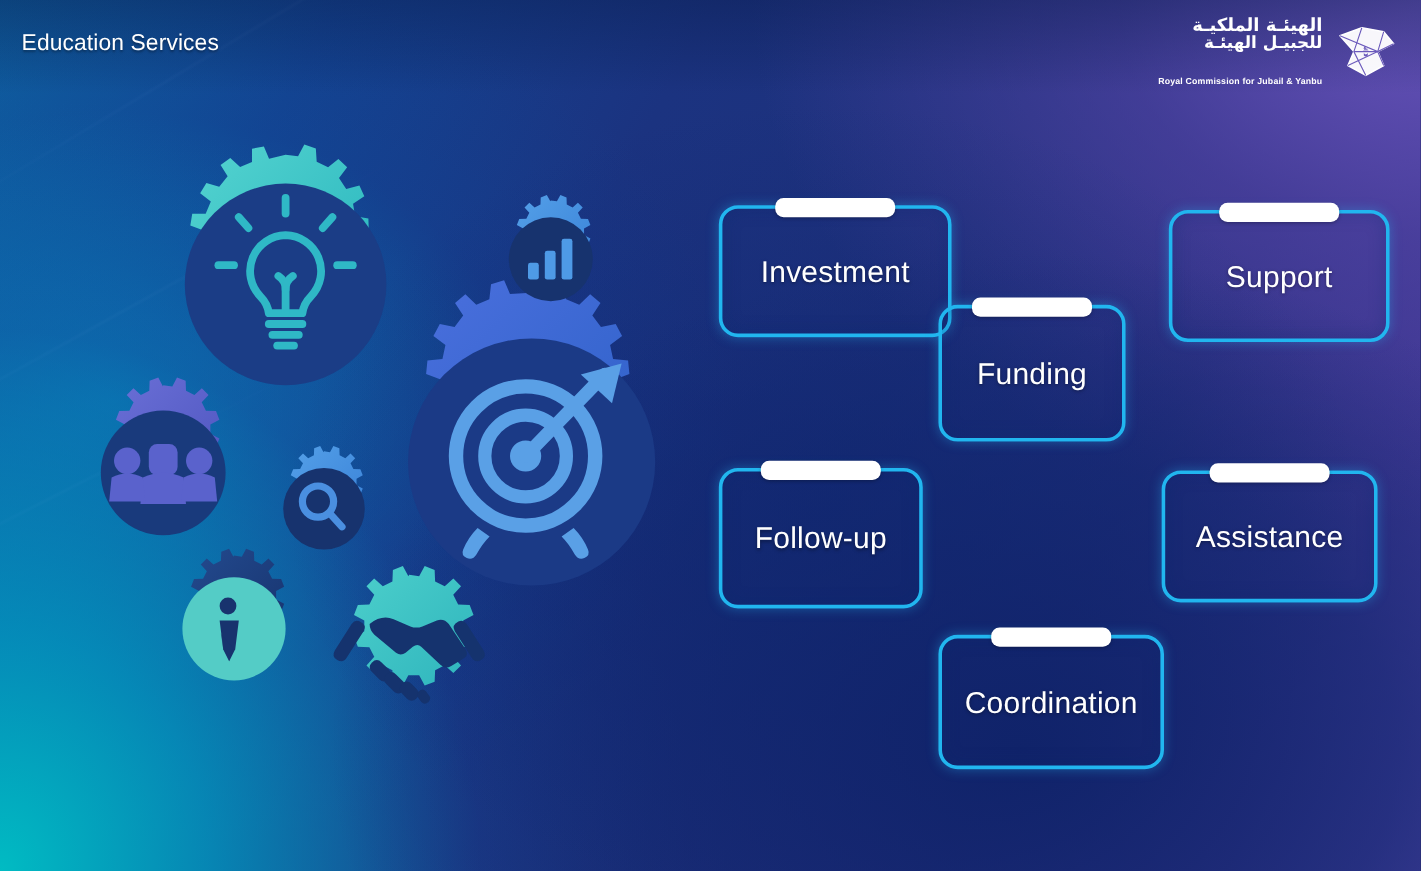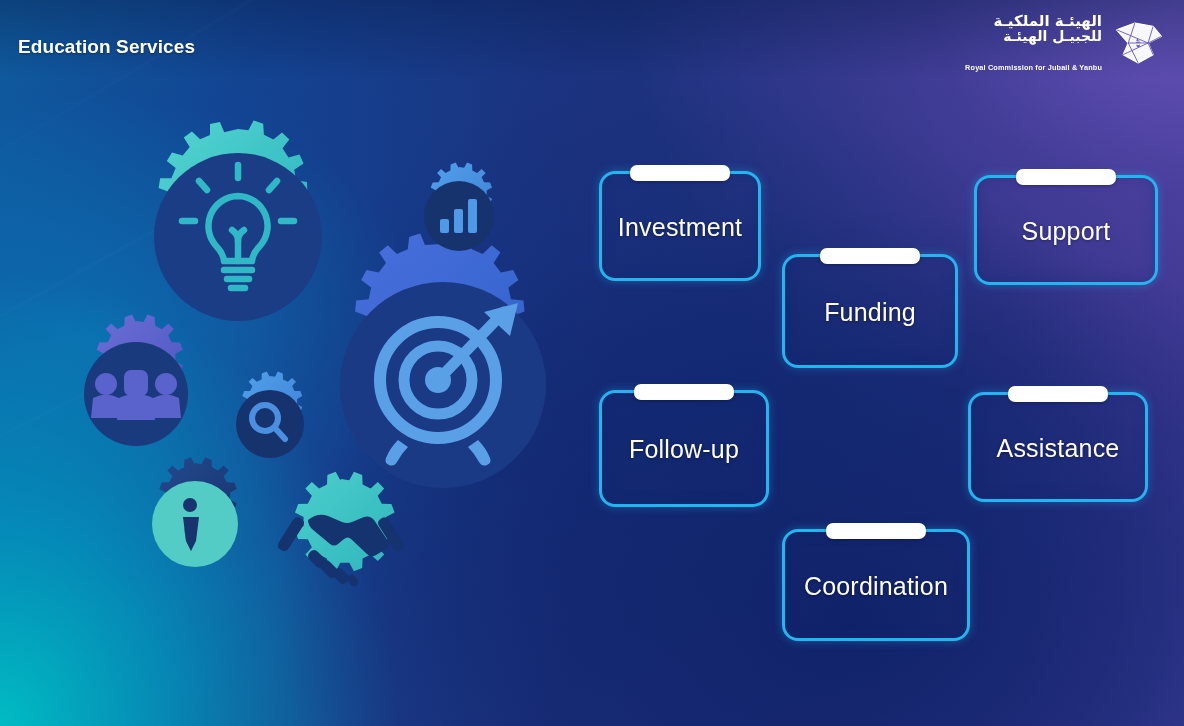--- a/index.html
+++ b/index.html
@@ -49,24 +49,24 @@
     display: block;
     height: 2px;
     background: linear-gradient(90deg, rgba(255,255,255,0) 0%, rgba(160,200,255,0.30) 35%, rgba(190,220,255,0.42) 55%, rgba(255,255,255,0) 100%);
     transform-origin: left center;
     filter: blur(1.1px);
   }
 
   
   .slide-title {
     position: absolute;
-    left: 18px; top: 36px;
+    left: 18px; top: 26px;
     color: #ffffff;
     font-size: 19px;
-    font-weight: bold;
+    font-weight: normal;
     letter-spacing: .1px;
     text-shadow: 0 1px 2px rgba(0,0,0,.35);
     white-space: nowrap;
   }
 
   .logo {
     position: absolute;
     right: 16px; top: 14px;
     display: flex;
     align-items: center;
@@ -276,25 +276,25 @@
           <path d="M318 552 q-4 -4 -8 0 q-4 4 0 8 l6 6 q4 4 8 0 q4 -4 0 -8 z"></path>
           <path d="M330 562 q-4 -4 -8 0 q-4 4 0 8 l6 6 q4 4 8 0 q4 -4 0 -8 z"></path>
           <path d="M343 570 q-4 -4 -8 0 q-4 4 0 8 l4 4 q4 4 8 0 q4 -4 0 -8 z"></path>
           <path d="M355 576 q-3 -3 -6 0 q-3 3 0 6 l2 3 q3 3 6 0 q3 -3 0 -6 z"></path>
         </g>
       </g>
     </svg>
   </div>
 
   <div id="cards">
-      <div class="card" style="left: 599px; top: 171px; width: 162px; height: 110px; border-color: rgb(33, 182, 239);">
+      <div class="card" style="left: 599px; top: 171px; width: 194px; height: 110px; border-color: rgb(33, 182, 239);">
         <div class="tab" style="width: 100px; background: rgb(255, 255, 255);"></div>
         <div class="label" style="color: rgb(255, 255, 255);">Investment</div>
       </div>
-      <div class="card" style="left: 782px; top: 254px; width: 176px; height: 114px; border-color: rgb(33, 182, 239); text-align: center;">
+      <div class="card" style="left: 782px; top: 254px; width: 156px; height: 114px; border-color: rgb(33, 182, 239); text-align: center;">
         <div class="tab" style="width: 100px; background: rgb(255, 255, 255);"></div>
         <div class="label" style="color: rgb(255, 255, 255);">Funding</div>
       </div>
       <div class="card" style="left: 974px; top: 175px; width: 184px; height: 110px; border-color: rgb(33, 182, 239);">
         <div class="tab" style="width: 100px; background: rgb(255, 255, 255);"></div>
         <div class="label" style="color: rgb(255, 255, 255);">Support</div>
       </div>
       <div class="card" style="left: 599px; top: 390px; width: 170px; height: 117px; border-color: rgb(33, 182, 239);">
         <div class="tab" style="width: 100px; background: rgb(255, 255, 255);"></div>
         <div class="label" style="color: rgb(255, 255, 255);">Follow-up</div>

